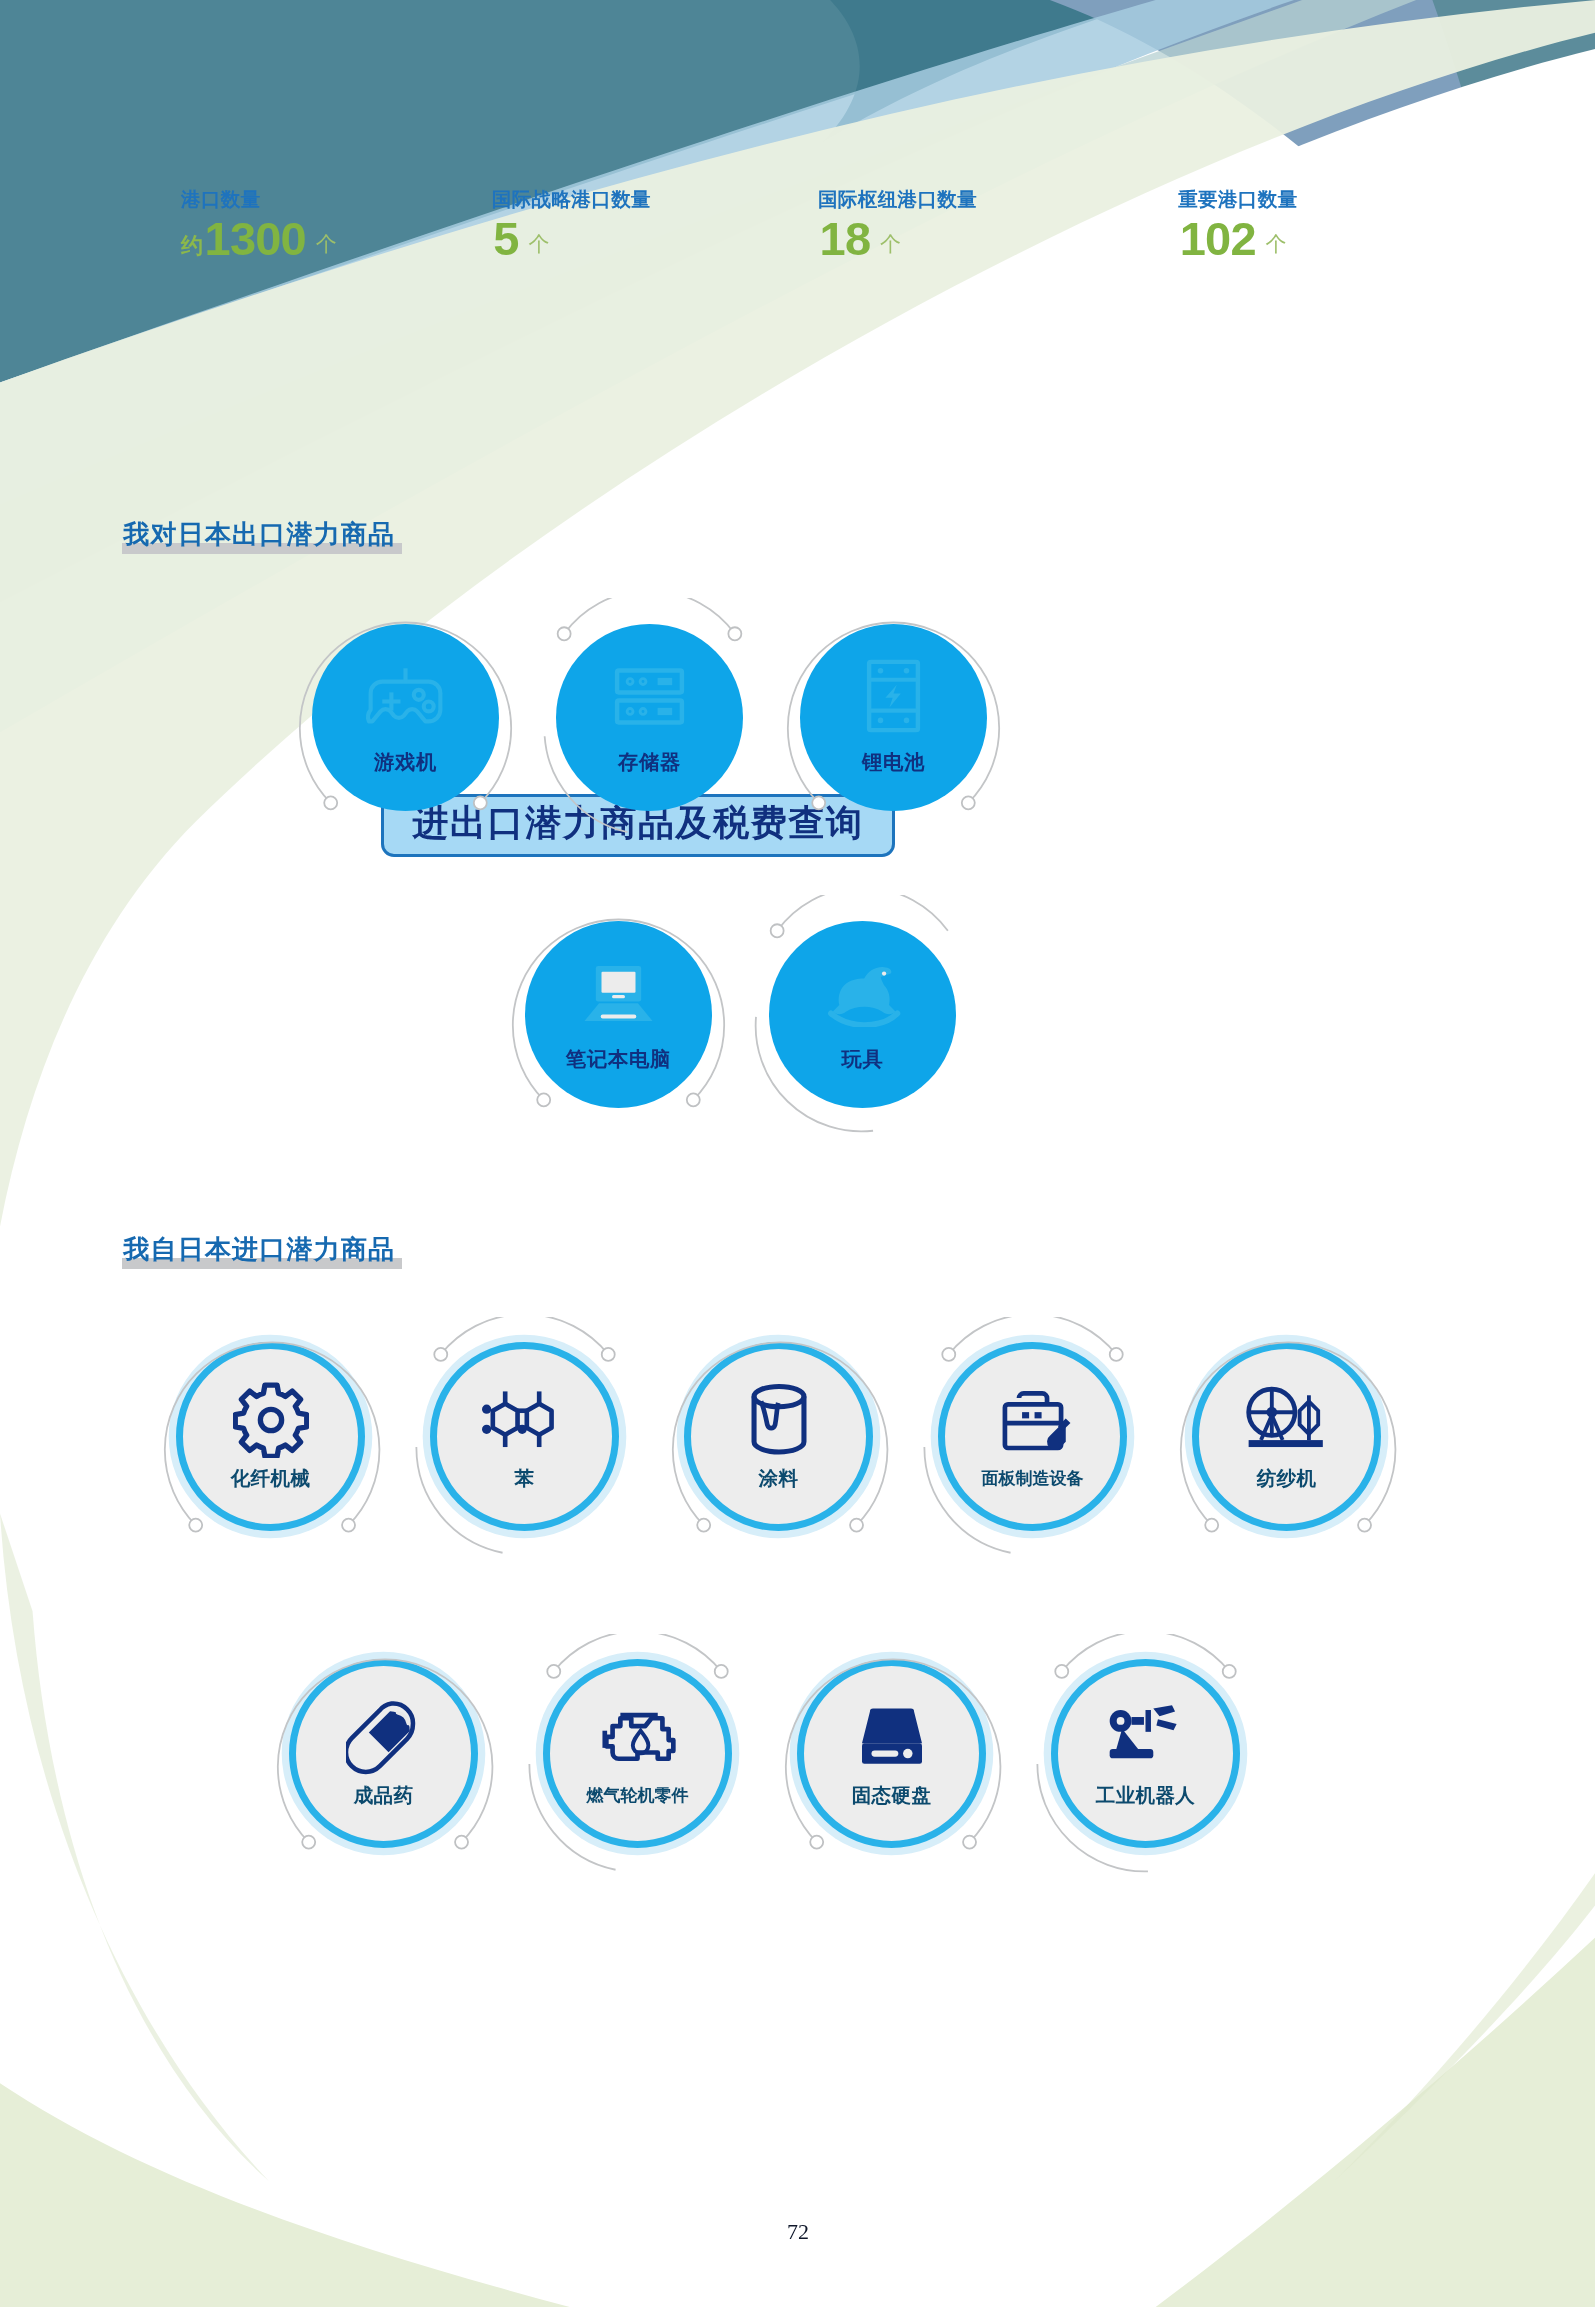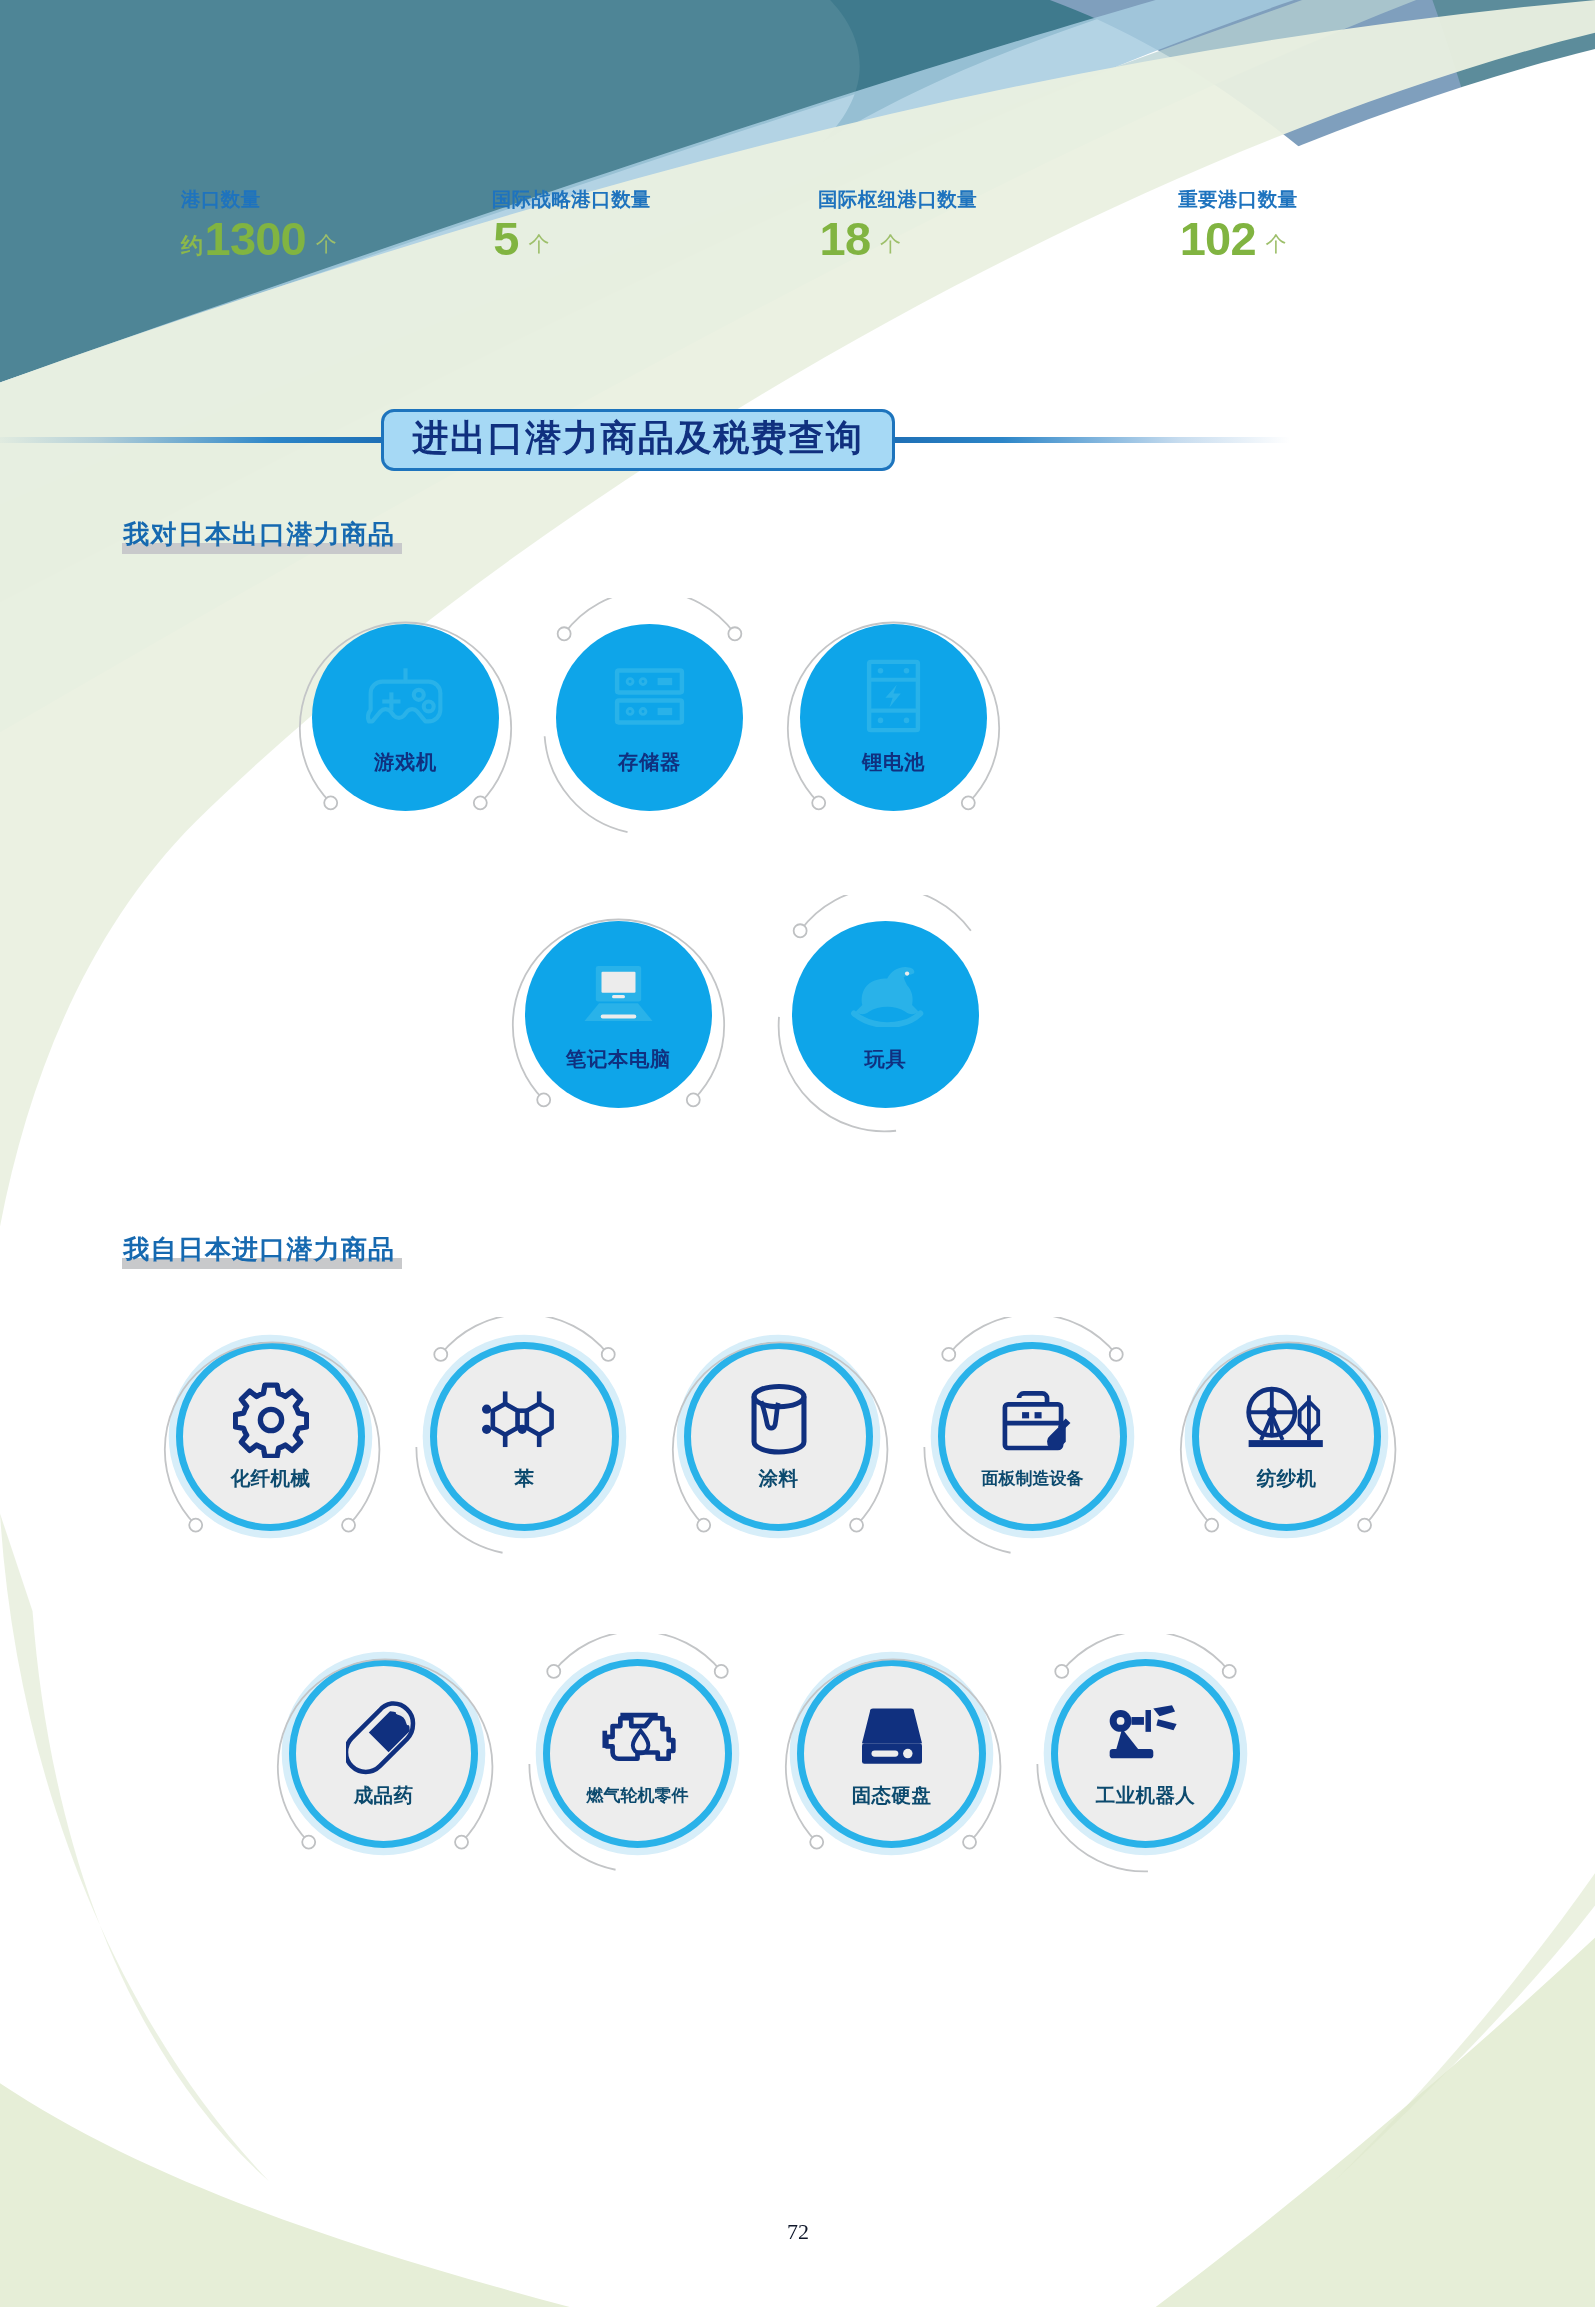--- a/index.html
+++ b/index.html
@@ -30,21 +30,21 @@
   .kpi-approx{ font-size:22px; color:#8cb84b; font-weight:700; margin-right:1.6px; position:relative; top:-1.6px;}
   .kpi-num{
     font-size:47px; line-height:47px; color:#81b441; font-weight:800;
     letter-spacing:-0.8px;
   }
   .kpi-unit{ font-size:21px; color:#9dbf6a; margin-left:9.8px; font-weight:500; position:relative; top:-3.3px;}
 
   
   .banner-wrap{
     position:absolute; left:0; top:395px; width:1276px; height:90px; z-index:5;
-    display:flex; align-items:center; justify-content:center;
+    display:flex; align-items:center; justify-content:space-between;flex-direction:column;
   }
   .banner-line{
     height:5.7px; flex:0 0 399px; border-radius:1.6px;
   }
   .banner-line.left{
     background:linear-gradient(to right, rgba(30,115,190,0) 0%, rgba(30,115,190,.25) 28%, #2d86c8 72%, #1e6fb5 100%);
     margin-right:-3.3px;
   }
   .banner-line.right{
     background:linear-gradient(to left, rgba(30,115,190,0) 0%, rgba(30,115,190,.25) 28%, #2d86c8 72%, #1e6fb5 100%);
@@ -74,21 +74,21 @@
     background:#c8c9cb; z-index:-1;
   }
   #sub-export{ top:515px; }
   #sub-import{ top:1230px; }
 
   
   .grid{ position:absolute; z-index:5; display:flex; }
 
   
   #exp-row1{ left:308px; top:620px; }
-  #exp-row2{ left:521px; top:917px;gap:23px; }
+  #exp-row2{ left:521px; top:917px; }
   
   #imp-row1{ left:173px; top:1339px; }
   #imp-row2{ left:286px; top:1656px; }
 
   .item{
     position:relative; width:195px; height:195px; margin-right:49px;
     display:flex; flex-direction:column; align-items:center; justify-content:center;
   }
   .item:last-child{ margin-right:0; }
 

